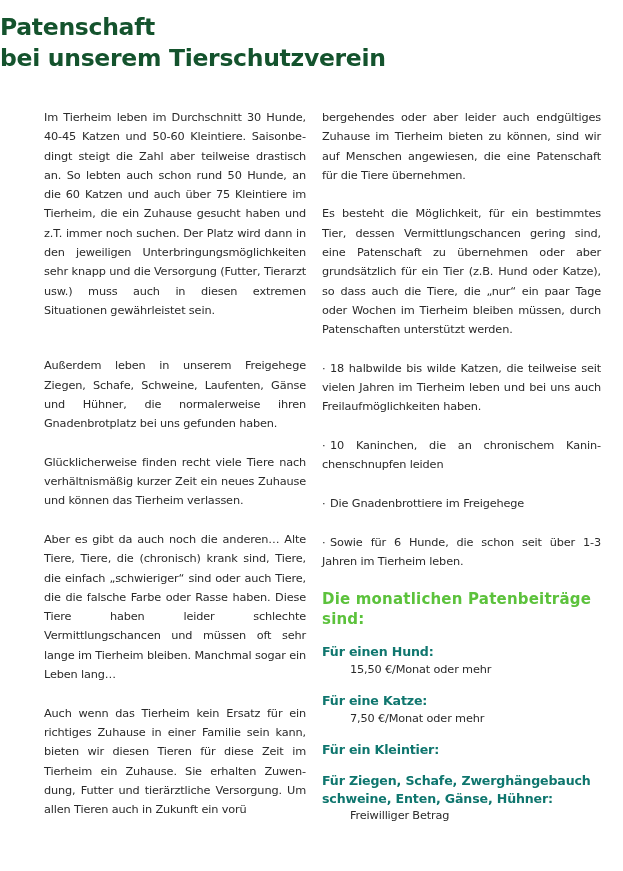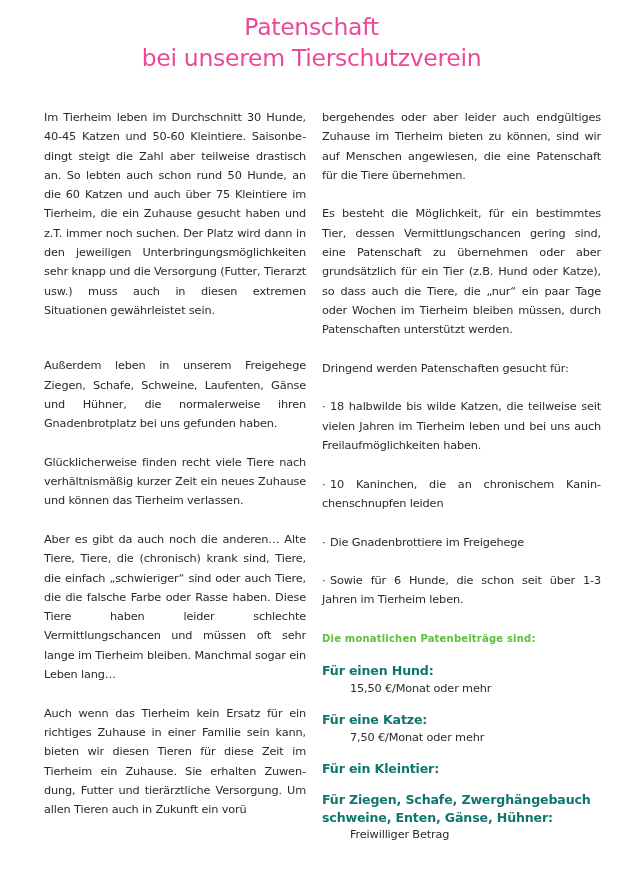--- a/index.html
+++ b/index.html
@@ -13,24 +13,24 @@
       position: relative;
       overflow: hidden;
       font-family: "DejaVu Sans", "Liberation Sans", sans-serif;
       color: #2a2a2a;
     }
     .title {
       position: absolute;
       left: 0;
       top: 12px;
       width: 623px;
-      text-align: center;
-      color: #ec4899;
+      text-align: left;
+      color: #14532d;
       font-family: "DejaVu Sans", sans-serif;
-      font-weight: normal;
+      font-weight: bold;
       font-size: 23.5px;
       line-height: 31px;
       letter-spacing: -0.3px;
     }
     .col {
       position: absolute;
       top: 108px;
       font-size: 11.3px;
       line-height: 19.3px;
       text-align: justify;
@@ -53,21 +53,21 @@
       margin: 0 0 19.3px 0;
     }
     .bullet-dot {
       display: inline-block;
       width: 8px;
       text-align: left;
     }
     .fees-heading {
       color: #5cc23c;
       font-weight: bold;
-      font-size: 10px;
+      font-size: 15px;
       margin: 2px 0 14px 0;
       text-align: left;
       letter-spacing: 0.2px;
     }
     .fee {
       margin: 0 0 13px 0;
       text-align: left;
     }
     .fee-label {
       display: block;
@@ -98,21 +98,20 @@
   <p class="p1">Im Tierheim leben im Durchschnitt 30 Hunde, 40-45 Katzen und 50-60 Kleintiere. Saisonbe­dingt steigt die Zahl aber teilweise drastisch an. So lebten auch schon rund 50 Hunde, an die 60 Katzen und auch über 75 Kleintiere im Tierheim, die ein Zuhause gesucht haben und z.T. immer noch suchen. Der Platz wird dann in den jeweiligen Unterbringungsmög­lichkeiten sehr knapp und die Versorgung (Futter, Tierarzt usw.) muss auch in diesen extremen Situationen gewährleistet sein.</p>
   <p>Außerdem leben in unserem Freigehege Ziegen, Schafe, Schweine, Laufenten, Gän­se und Hühner, die normalerweise ihren Gnadenbrotplatz bei uns gefunden haben.</p>
   <p>Glücklicherweise finden recht viele Tiere nach verhältnismäßig kurzer Zeit ein neues Zuhause und können das Tierheim verlassen.</p>
   <p>Aber es gibt da auch noch die anderen… Alte Tiere, Tiere, die (chronisch) krank sind, Tiere, die einfach „schwieriger“ sind oder auch Tiere, die die falsche Farbe oder Rasse haben. Diese Tiere haben lei­der schlechte Vermittlungschancen und müssen oft sehr lange im Tierheim blei­ben. Manchmal sogar ein Leben lang…</p>
   <p>Auch wenn das Tierheim kein Ersatz für ein richtiges Zuhause in einer Familie sein kann, bieten wir diesen Tieren für diese Zeit im Tierheim ein Zuhause. Sie erhalten Zuwen­dung, Futter und tierärztliche Versorgung. Um allen Tieren auch in Zukunft ein vorü­</p>
 </div>
 
 <div class="col col-right">
   <p>bergehendes oder aber leider auch endgül­tiges Zuhause im Tierheim bieten zu kön­nen, sind wir auf Menschen angewiesen, die eine Patenschaft für die Tiere übernehmen.</p>
   <p>Es besteht die Möglichkeit, für ein bestimmtes Tier, dessen Vermittlungschancen gering sind, eine Patenschaft zu übernehmen oder aber grundsätzlich für ein Tier (z.B. Hund oder Kat­ze), so dass auch die Tiere, die „nur“ ein paar Tage oder Wochen im Tierheim bleiben müs­sen, durch Patenschaften unterstützt werden.</p>
-  <p>Dringend werden Patenschaften gesucht für:</p>
 
   <div class="bullet">
     <span class="bullet-dot">·</span><span>18 halbwilde bis wilde Katzen, die teilweise seit vielen Jahren im Tierheim leben und bei uns auch Freilaufmöglichkeiten haben.</span>
   </div>
   <div class="bullet">
     <span class="bullet-dot">·</span><span>10 Kaninchen, die an chronischem Kanin­chenschnupfen leiden</span>
   </div>
   <div class="bullet">
     <span class="bullet-dot">·</span><span>Die Gnadenbrottiere im Freigehege</span>
   </div>

